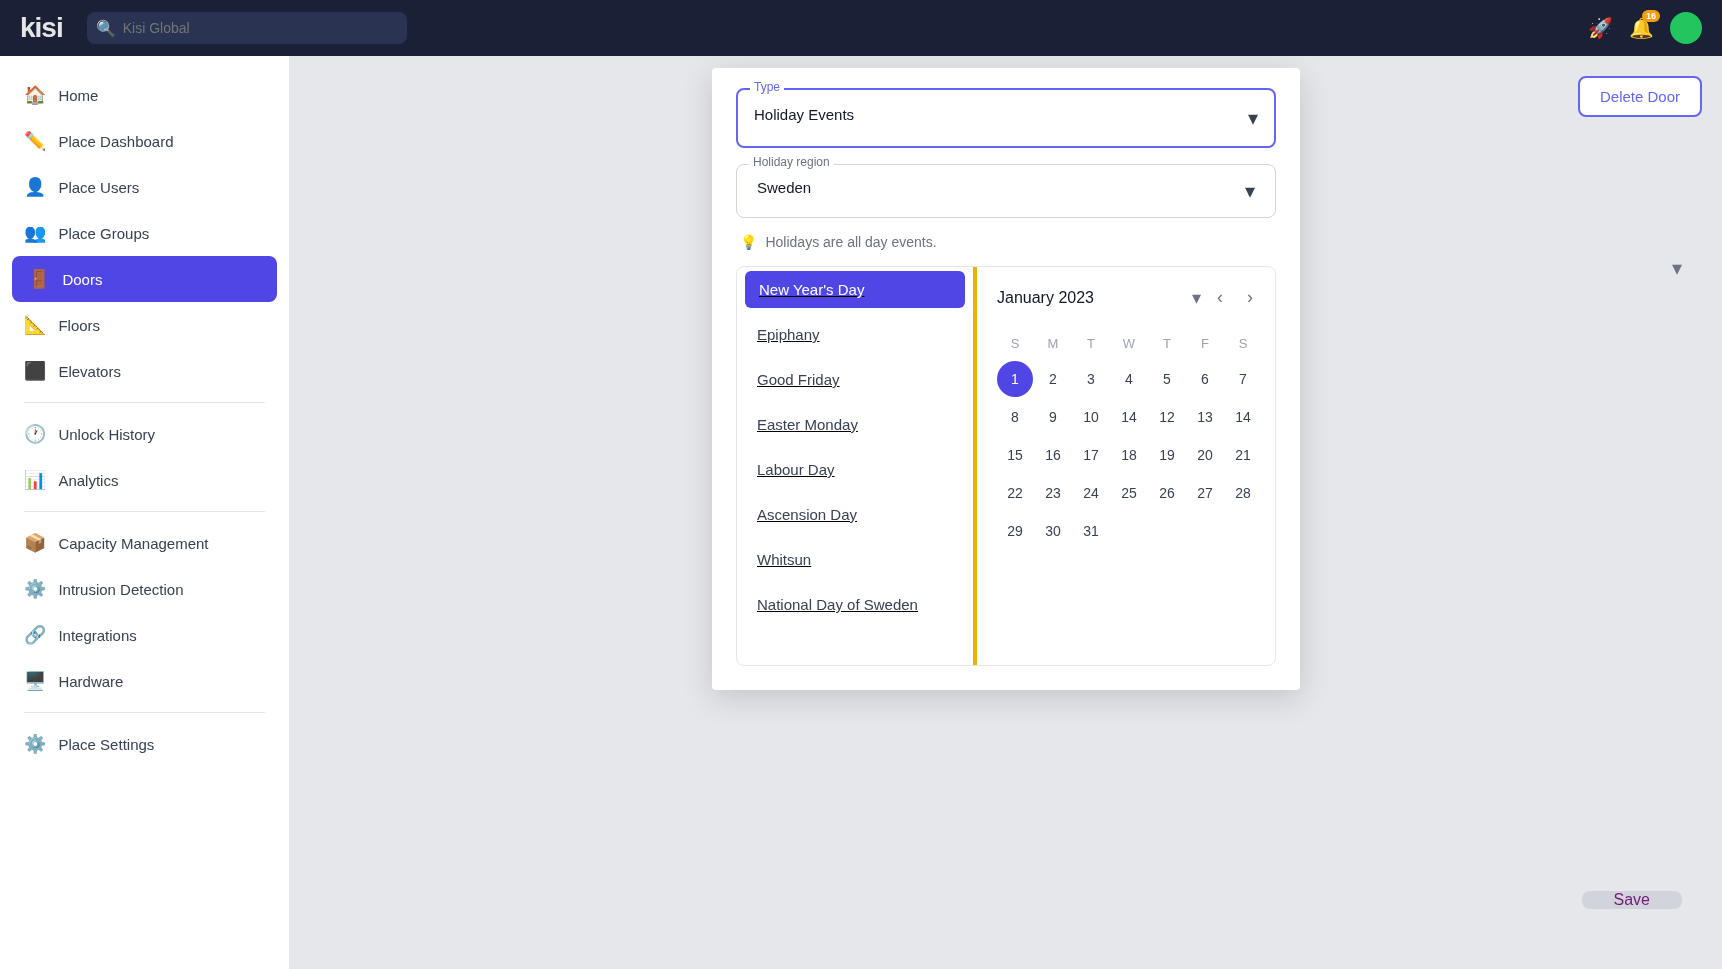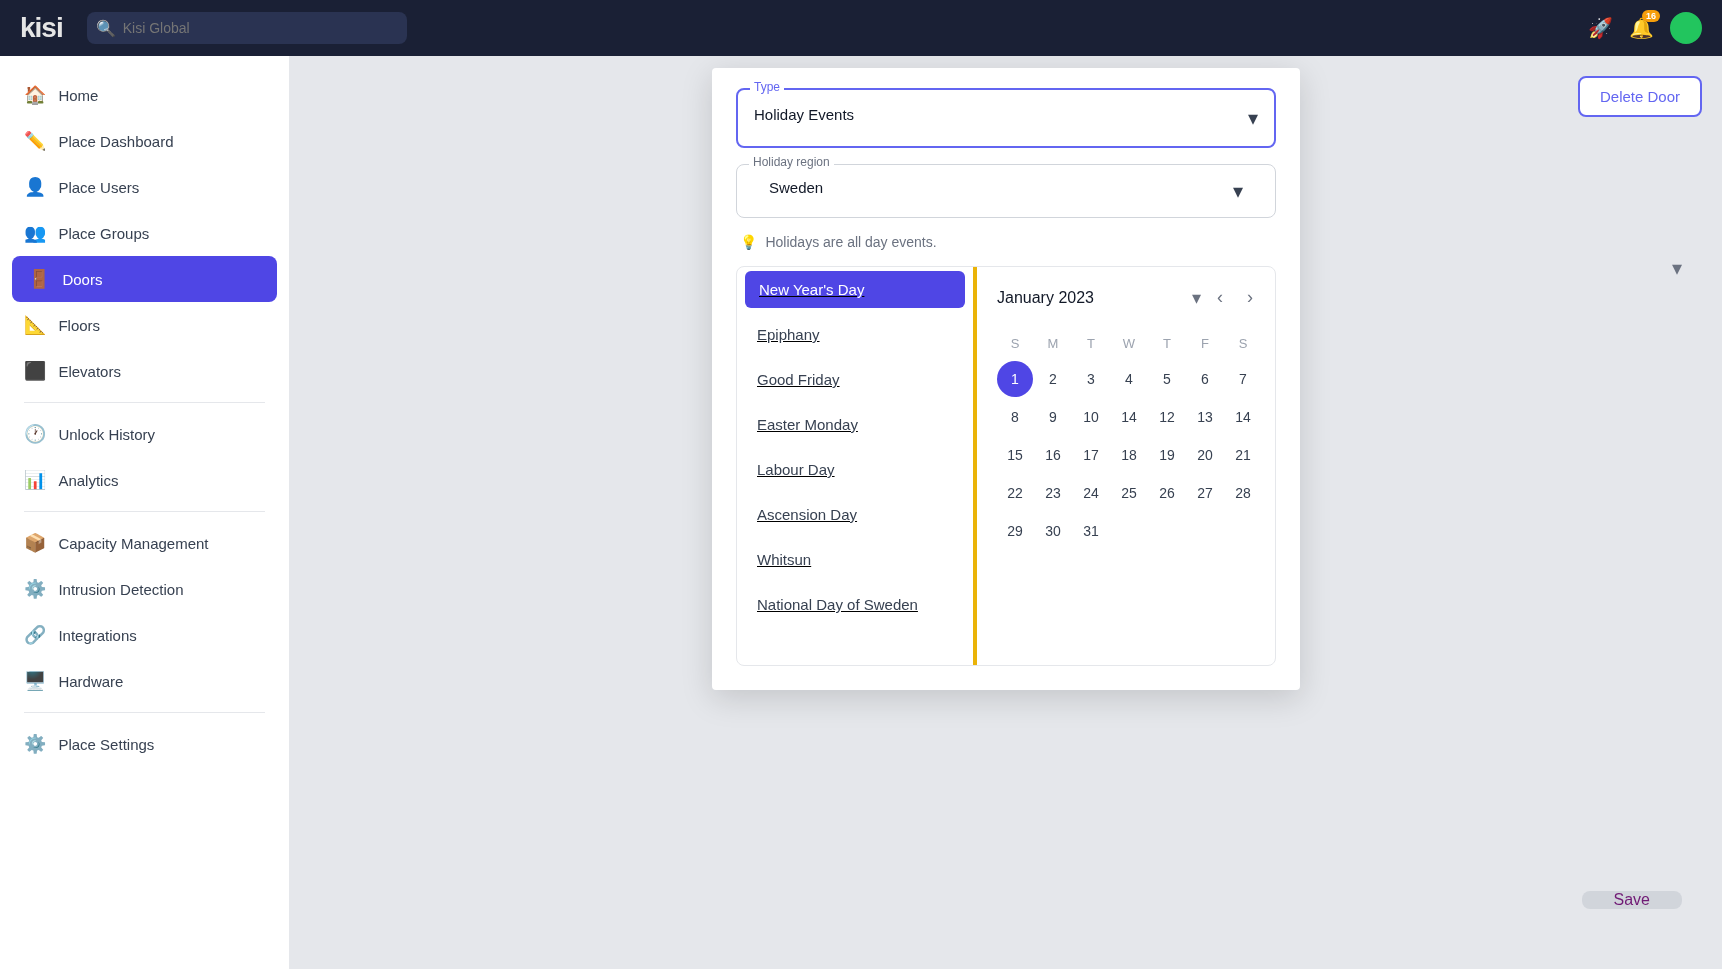--- a/index.html
+++ b/index.html
@@ -189,21 +189,21 @@
       position: relative;
       border: 2px solid #6366f1;
       border-radius: 8px;
       padding: 16px;
       margin-bottom: 16px;
     }
     .field-group-normal {
       position: relative;
       border: 1px solid #d1d5db;
       border-radius: 8px;
-      padding: 14px 32px;
+      padding: 14px 20px;
       margin-bottom: 16px;
     }
     .field-label {
       position: absolute;
       top: -10px;
       left: 12px;
       background: white;
       padding: 0 4px;
       font-size: 12px;
       color: #6b7280;

